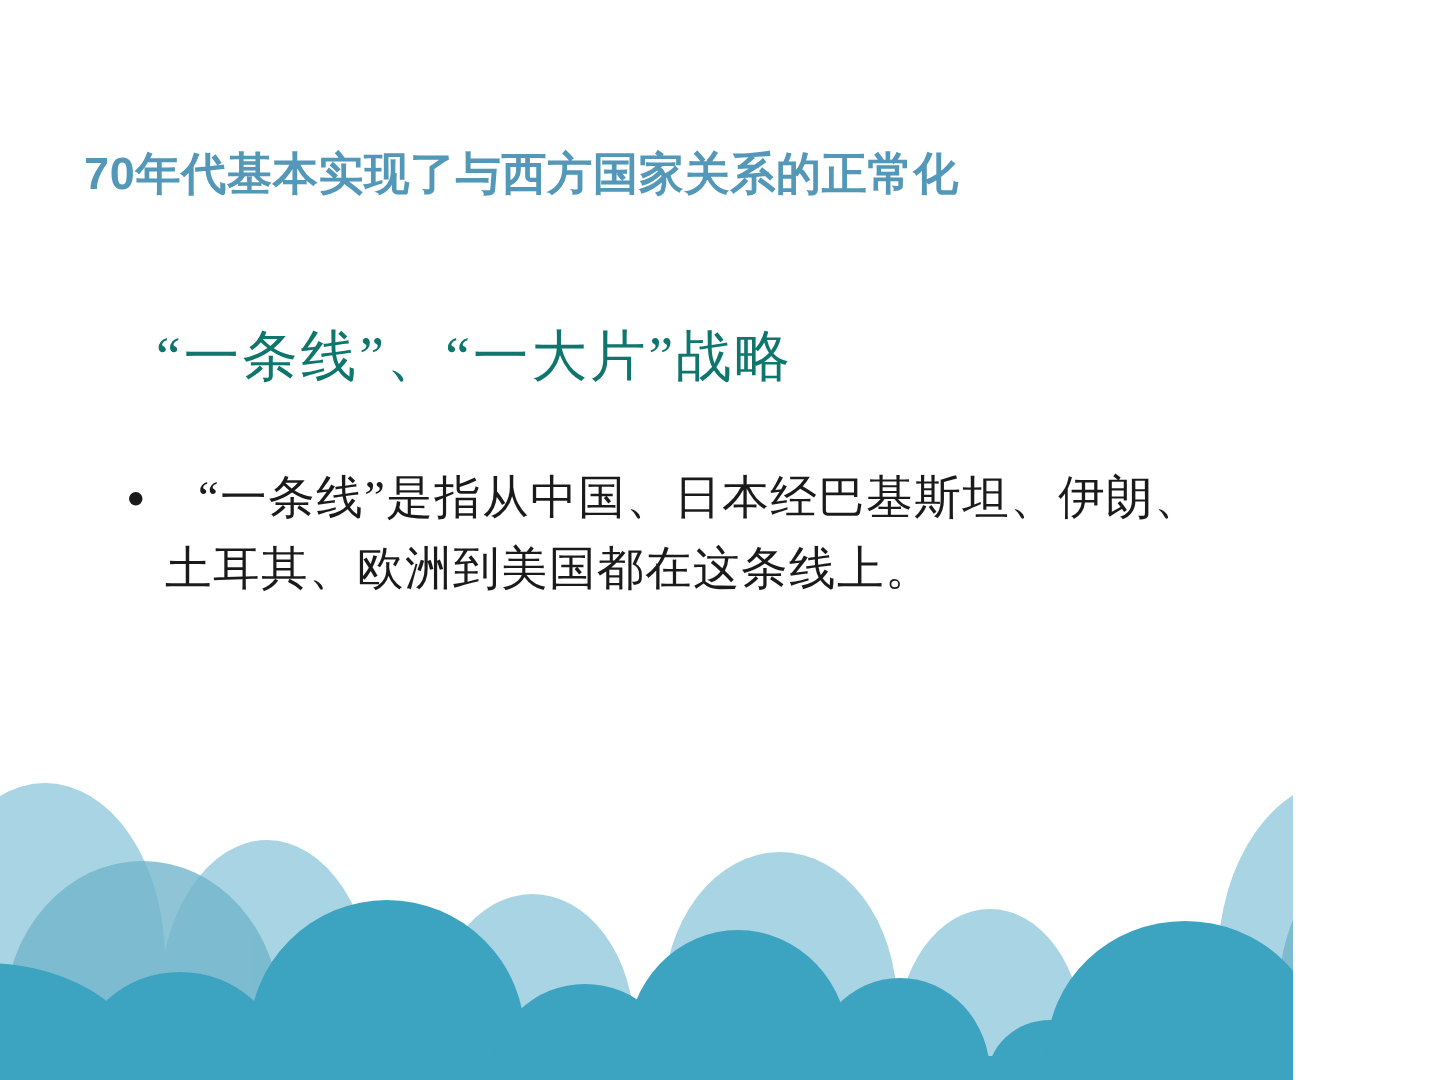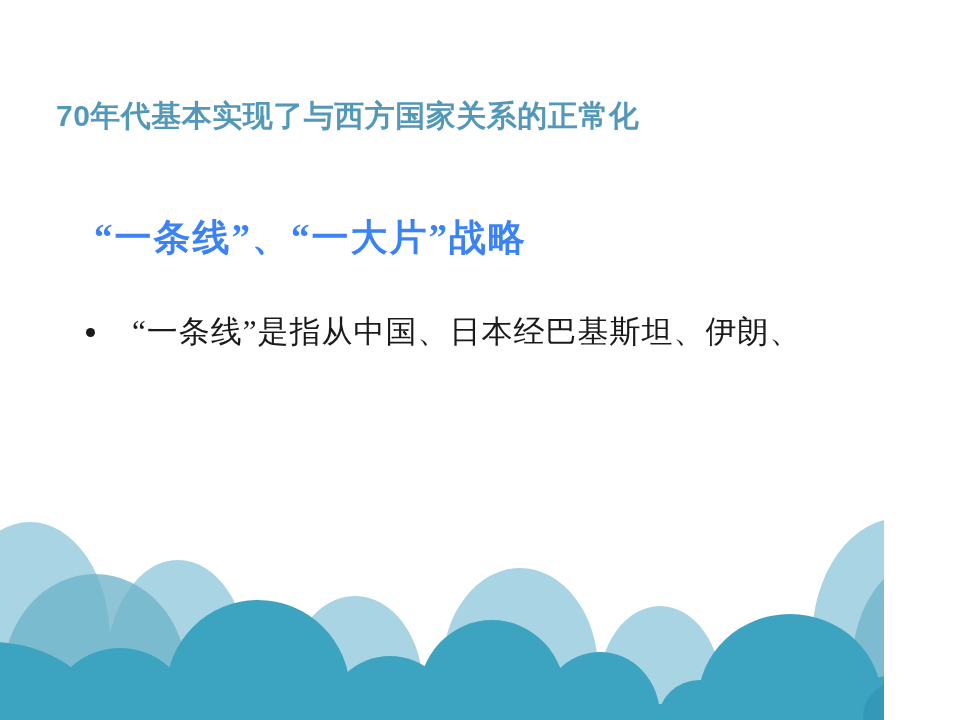--- a/index.html
+++ b/index.html
@@ -10,21 +10,20 @@
   }
   body {
     font-family: "Liberation Serif", "DejaVu Serif", serif;
   }
   #slide {
     position: relative;
     width: 862px;
     height: 720px;
     background: #ffffff;
     overflow: hidden;
-    padding-left: 22px;
   }
 
   
   #cloud-band {
     position: absolute;
     left: 0;
     bottom: 0;
     width: 960px;
     height: 200px;
     pointer-events: none;
@@ -40,27 +39,27 @@
     font-size: 30px;
     font-weight: 600;
     letter-spacing: 0.5px;
     color: #5398b8;
     white-space: nowrap;
   }
 
   
   #slide-subtitle {
     position: absolute;
-    left: 94px;
+    left: 104px;
     top: 213px;
     width: 800px;
     font-family: "Liberation Serif", "DejaVu Serif", serif;
     font-size: 37px;
-    font-weight: bold;
-    color: #3b82f6;
+    font-weight: normal;
+    color: #0f766e;
     letter-spacing: 2px;
     white-space: nowrap;
   }
 
   
   #body-list {
     position: absolute;
     left: 78px;
     top: 308px;
     width: 862px;
@@ -142,18 +141,19 @@
   </svg>
 
   <div id="slide-title">70年代基本实现了与西方国家关系的正常化</div>
 
   <div id="slide-subtitle">“一条线”、“一大片”战略</div>
 
   <ul id="body-list">
 
     <li class="bullet-item">
       <span class="line first">“一条线”是指从中国、日本经巴基斯坦、伊朗、</span>
+      <span class="line">土耳其、欧洲到美国都在这条线上。</span>
     </li>
 
 
   </ul>
 
 </div>
 
 </body></html>

